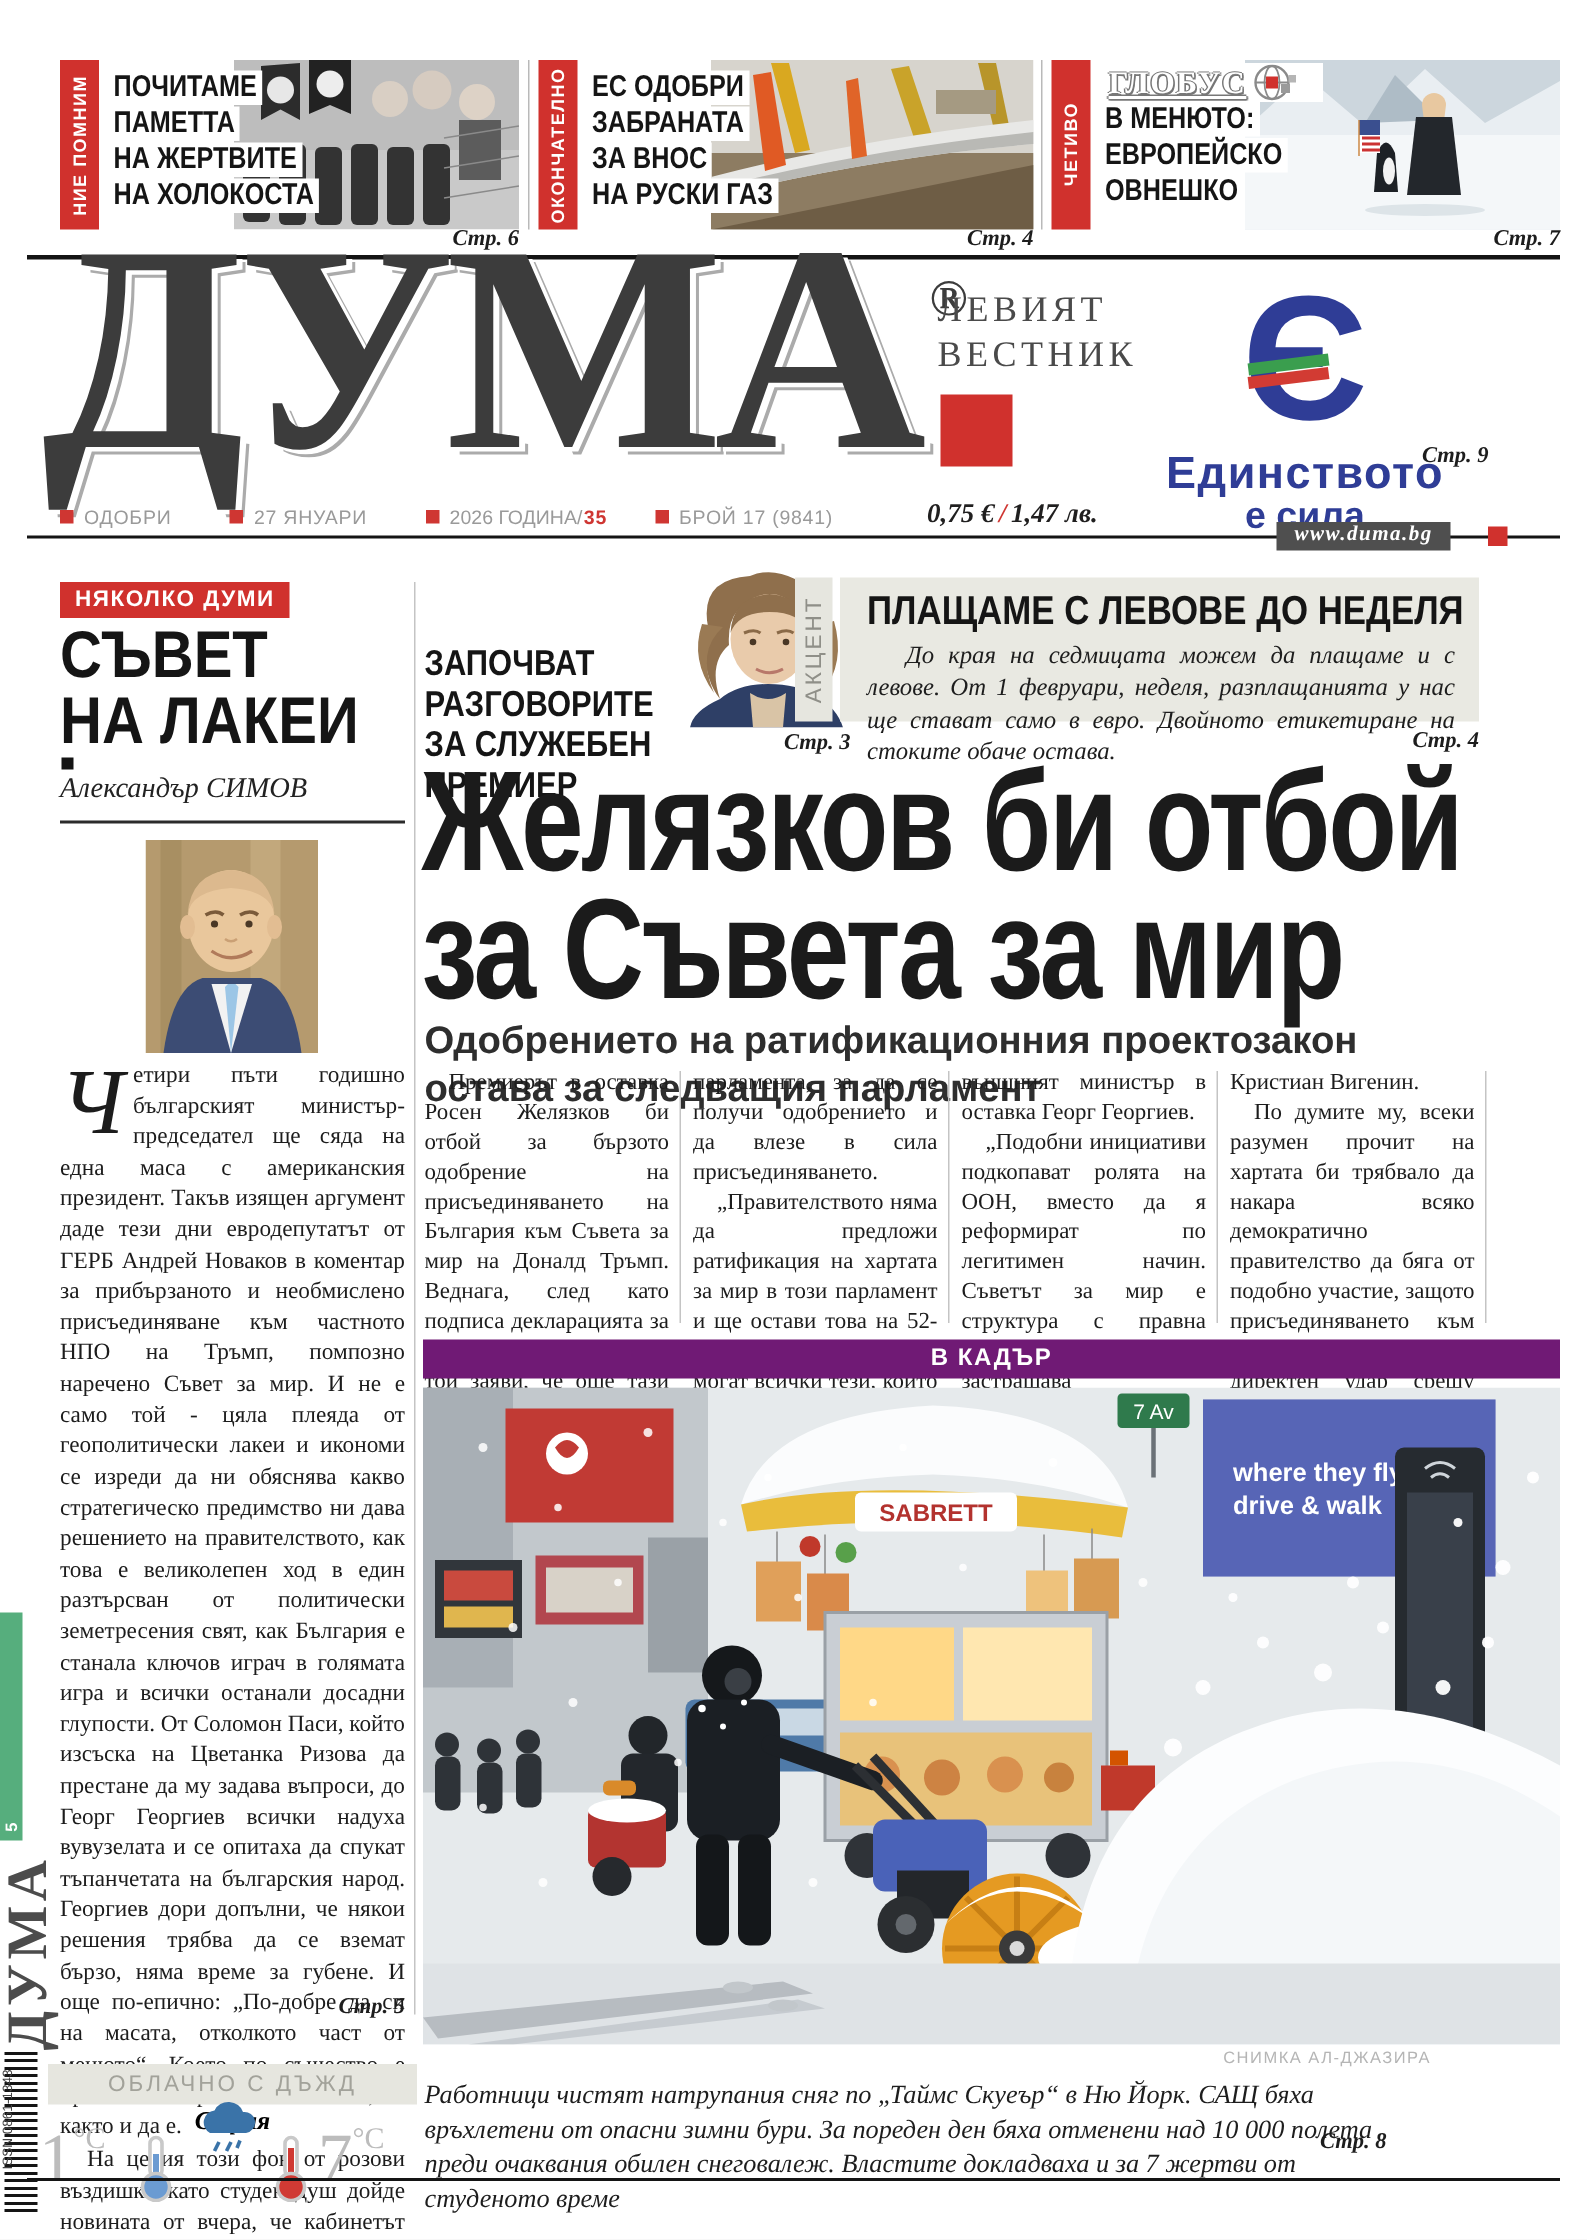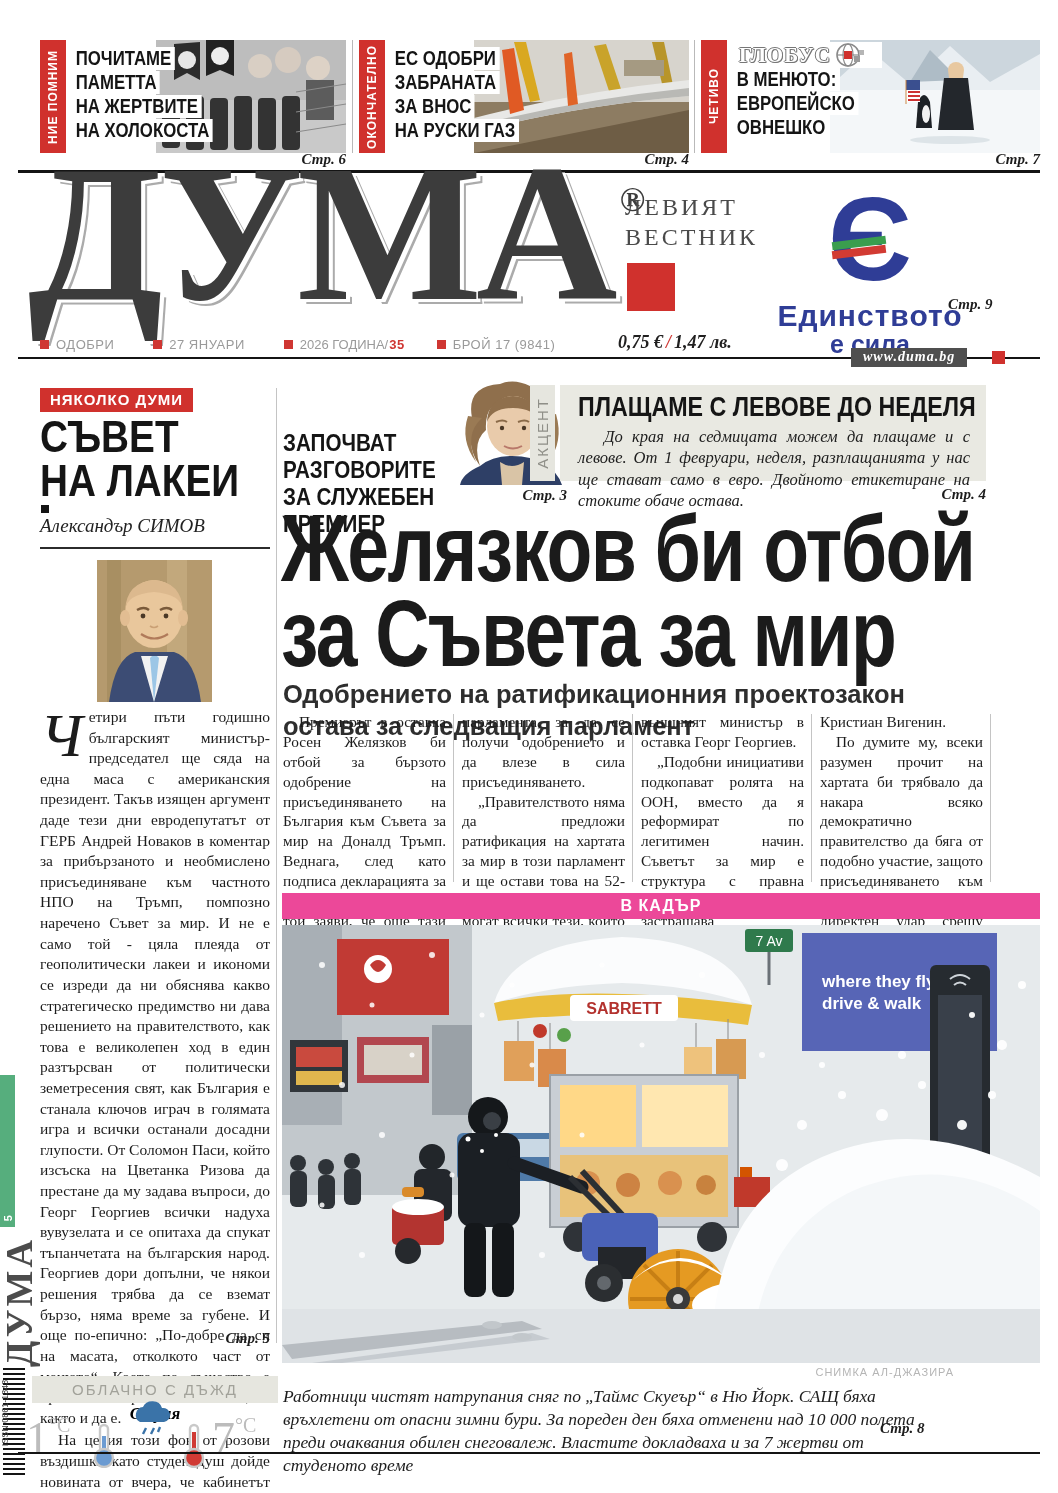--- a/index.html
+++ b/index.html
@@ -18,21 +18,21 @@
   .vtab span { writing-mode:vertical-rl; transform:rotate(180deg);
                font:bold 12px "Liberation Sans", sans-serif; letter-spacing:1px; }
   .tsr-body { flex:1; position:relative;border-radius:29px; }
   .tsr-img { position:absolute; top:0; right:0; bottom:0; }
   .tsr-lines { position:absolute; left:8px; top:7px; z-index:2; }
   .tsr-lines .cond { background:#fff; font-size:20px; line-height:23px; padding:0 4px 0 2px; display:table; margin-bottom:1px; }
   .tsr-div { position:absolute; top:40px; height:113px; width:1px; background:#b9b9b9; }
 
   .globus { display:flex; align-items:center; gap:4px; background:#fff; padding:0 4px; }
   .globus b { font:bold 21px "Liberation Serif", serif; color:#fff; letter-spacing:1px;
-              text-shadow:-1px 0 #777,1px 0 #777,0 -1px #777,0 1px #777,1px 1px #777; }
+              text-shadow:-1px 0 #777,1px 0 #777,0 -1px #777,0 1px #777,1px 1px #777;text-decoration:underline; }
 
   
   #mast-title { left:28px; top:158px; font:bold 196px/150px "Liberation Serif", serif; color:#3c3c3c;
                 letter-spacing:-6px; text-shadow:4px 3px 0 #fff, 6px 5px 0 #ababab; }
   #mast-reg { font:bold 34px "Liberation Serif", serif; color:#3c3c3c; vertical-align:88px; letter-spacing:0; text-shadow:none; margin-left:8px;}
   #tagline { left:625px; top:192px; font:24px "Liberation Serif", serif; color:#4a4a4a; letter-spacing:3px; line-height:30px; }
   #mast-square { left:627px; top:263px; width:48px; height:48px; background:#d0312d; }
   #unity { left:745px; top:183px; width:250px; text-align:center; }
   .unity-glyph { position:relative; display:inline-block; height:118px; }
   .unity-glyph .e { font:bold 118px/112px "Liberation Sans", sans-serif; color:#2f3d96; }
@@ -111,21 +111,21 @@
   #hl { left:281px; top:506px; }
   #hl .cond { font-size:95px; line-height:85px; transform:scaleX(.79); letter-spacing:-2px; color:#1b1b1b; display:block; }
   #deck { left:283px; top:678px; font:600 25.5px/32px "Liberation Sans", sans-serif; color:#2e2e2e; }
   .lead-col { position:absolute; top:712px; width:163px; font:15.3px/1.3 "Liberation Serif", serif;
               color:#1c1c1c; text-align:justify; }
   .lead-col p.ind { text-indent:16px; }
   #lc1 { left:283px; } #lc2 { left:462px; } #lc3 { left:641px; } #lc4 { left:820px; }
   #lead-page { text-align:right; margin-top:4px; }
 
   
-  #vk-bar { left:282px; top:893px; width:758px; height:26px; background:#ec4899; color:#fff;
+  #vk-bar { left:282px; top:893px; width:758px; height:26px; background:#701a75; color:#fff;
             display:flex; align-items:center; justify-content:center;
             font:bold 16px "Liberation Sans", sans-serif; letter-spacing:1px;text-align:right; }
   #vk-photo { left:282px; top:925px; width:758px; height:438px; }
   #vk-credit { left:686px; top:1366px; width:268px; text-align:right;
                font:11px "Liberation Sans", sans-serif; color:#b5b5b5; letter-spacing:1px; }
   #vk-caption { left:283px; top:1385px; width:640px; font:italic 17.5px/1.32 "Liberation Serif", serif; color:#1d1d1d; }
   #vk-page { left:880px; top:1420px; width:110px; text-align:left; }
   #rule-bottom { left:18px; top:1452px; width:1022px; height:2px; }
 </style>
 </head>

